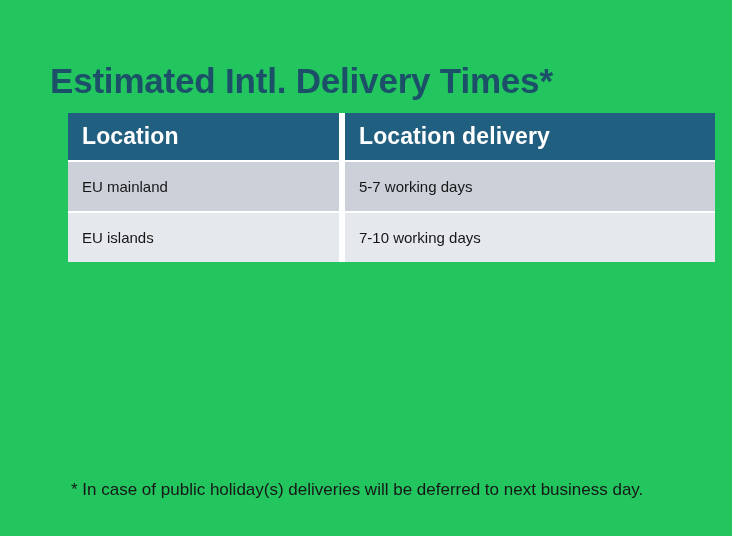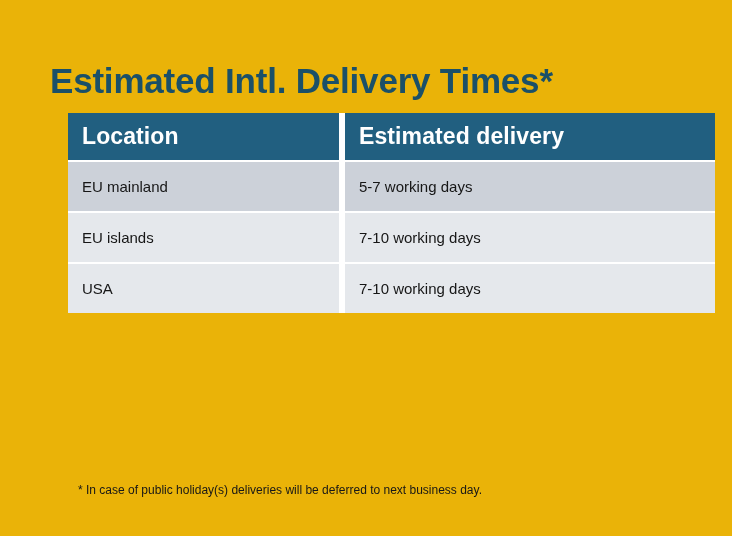--- a/index.html
+++ b/index.html
@@ -13,21 +13,21 @@
     height: 536px;
     overflow: hidden;
     font-family: "Liberation Sans", "DejaVu Sans", sans-serif;
     -webkit-font-smoothing: antialiased;
   }
 
   .page {
     position: relative;
     width: 732px;
     height: 536px;
-    background: #eab308;
+    background: #22c55e;
     box-sizing: border-box;
   }
 
   
   .page-title {
     position: absolute;
     left: 50px;
     top: 36px;
     font-size: 35px;
     line-height: 44px;
@@ -95,42 +95,41 @@
   }
 
   .row-dark  .body-cell { background: #ccd1d9; }
   .row-light .body-cell { background: #e5e8ec; }
 
   
   .footnote {
     position: absolute;
     left: 71px;
     top: 479px;
-    font-size: 12px;
+    font-size: 17px;
     line-height: 22px;
     color: #171717;
     white-space: nowrap;
-    margin-left: 7px;
   }
 </style>
 </head>
 <body>
 
 <div class="page">
 
   <h1 class="page-title">Estimated Intl. Delivery Times*</h1>
 
   <table class="delivery-table">
     <thead>
       <tr>
         <th class="head-cell col-location">
           <div class="cell-inner">Location</div>
         </th>
         <th class="head-cell col-estimate">
-          <div class="cell-inner">Estimated delivery</div>
+          <div class="cell-inner">Location delivery</div>
         </th>
       </tr>
     </thead>
     <tbody>
 
       <tr class="row-dark">
         <td class="body-cell col-location">
           <div class="cell-inner">EU mainland</div>
         </td>
         <td class="body-cell col-estimate">
@@ -143,27 +142,19 @@
           <div class="cell-inner">EU islands</div>
         </td>
         <td class="body-cell col-estimate">
           <div class="cell-inner">7-10 working days</div>
         </td>
       </tr>
 
 
 
 
-      <tr class="row-light">
-        <td class="body-cell col-location">
-          <div class="cell-inner">USA</div>
-        </td>
-        <td class="body-cell col-estimate">
-          <div class="cell-inner">7-10 working days</div>
-        </td>
-      </tr>
 
     </tbody>
   </table>
 
   <div class="footnote">* In case of public holiday(s) deliveries will be deferred to next business day.</div>
 
 </div>
 
 </body></html>

